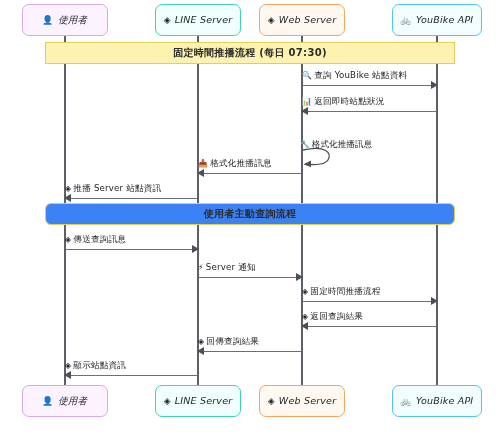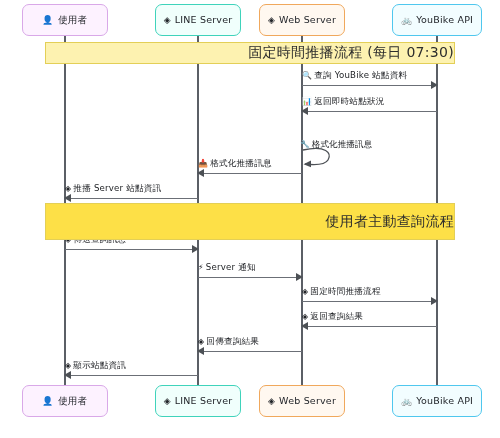--- a/index.html
+++ b/index.html
@@ -37,40 +37,41 @@
     letter-spacing: 0.2px;
     white-space: nowrap;
   }
   .participant .p-icon {
     font-size: 9px;
     line-height: 1;
     display: inline-block;
   }
   .participant .p-label {
     line-height: 1;
+    font-style: italic;
   }
 
   
   .lifeline {
     position: absolute;
     width: 1.2px;
     background: #5b5f66;
   }
 
   
   .section-band {
     position: absolute;
     box-sizing: border-box;
     background: #fdf2b0;
     border: 1.2px solid #e3cf57;
     display: flex;
     align-items: center;
-    justify-content: flex-end;
-    font-size: 14px;
-    font-weight: normal;
+    justify-content: center;
+    font-size: 10px;
+    font-weight: bold;
     color: #2c2c2c;
     letter-spacing: 0.3px;
     white-space: nowrap;
     z-index: 5;
   }
 
   
   .msg {
     position: absolute;
     height: 0;
@@ -144,21 +145,21 @@
 <body>
 
 <div id="diagram">
     <div class="lifeline" style="left: 64.4px; top: 36px; height: 349px;"></div>
     <div class="lifeline" style="left: 197.4px; top: 36px; height: 349px;"></div>
     <div class="lifeline" style="left: 301.4px; top: 36px; height: 349px;"></div>
     <div class="lifeline" style="left: 436.4px; top: 36px; height: 349px;"></div>
     <div class="section-band" style="left: 45px; top: 42px; width: 410px; height: 22px; background: rgb(253, 242, 176); border-color: rgb(227, 207, 87);">
       <span>固定時間推播流程 (每日 07:30)</span>
     </div>
-    <div class="section-band" style="left: 45px; top: 203px; width: 410px; height: 37px; background: #fde047; border-color: rgb(227, 207, 87);">
+    <div class="section-band" style="left: 45px; top: 203px; width: 410px; height: 22px; background: #3b82f6; border-color: rgb(227, 207, 87); border-radius: 6px;">
       <span>使用者主動查詢流程</span>
     </div>
     <div class="msg to-right" style="left: 302px; top: 85px; width: 135px;">
       <div class="line"></div>
       <div class="head"></div>
       <div class="label"><span class="m-icon">🔍</span><span>查詢 YouBike 站點資料</span></div>
     </div>
     <div class="msg to-left" style="left: 302px; top: 111px; width: 135px;">
       <div class="line"></div>
       <div class="head"></div>

